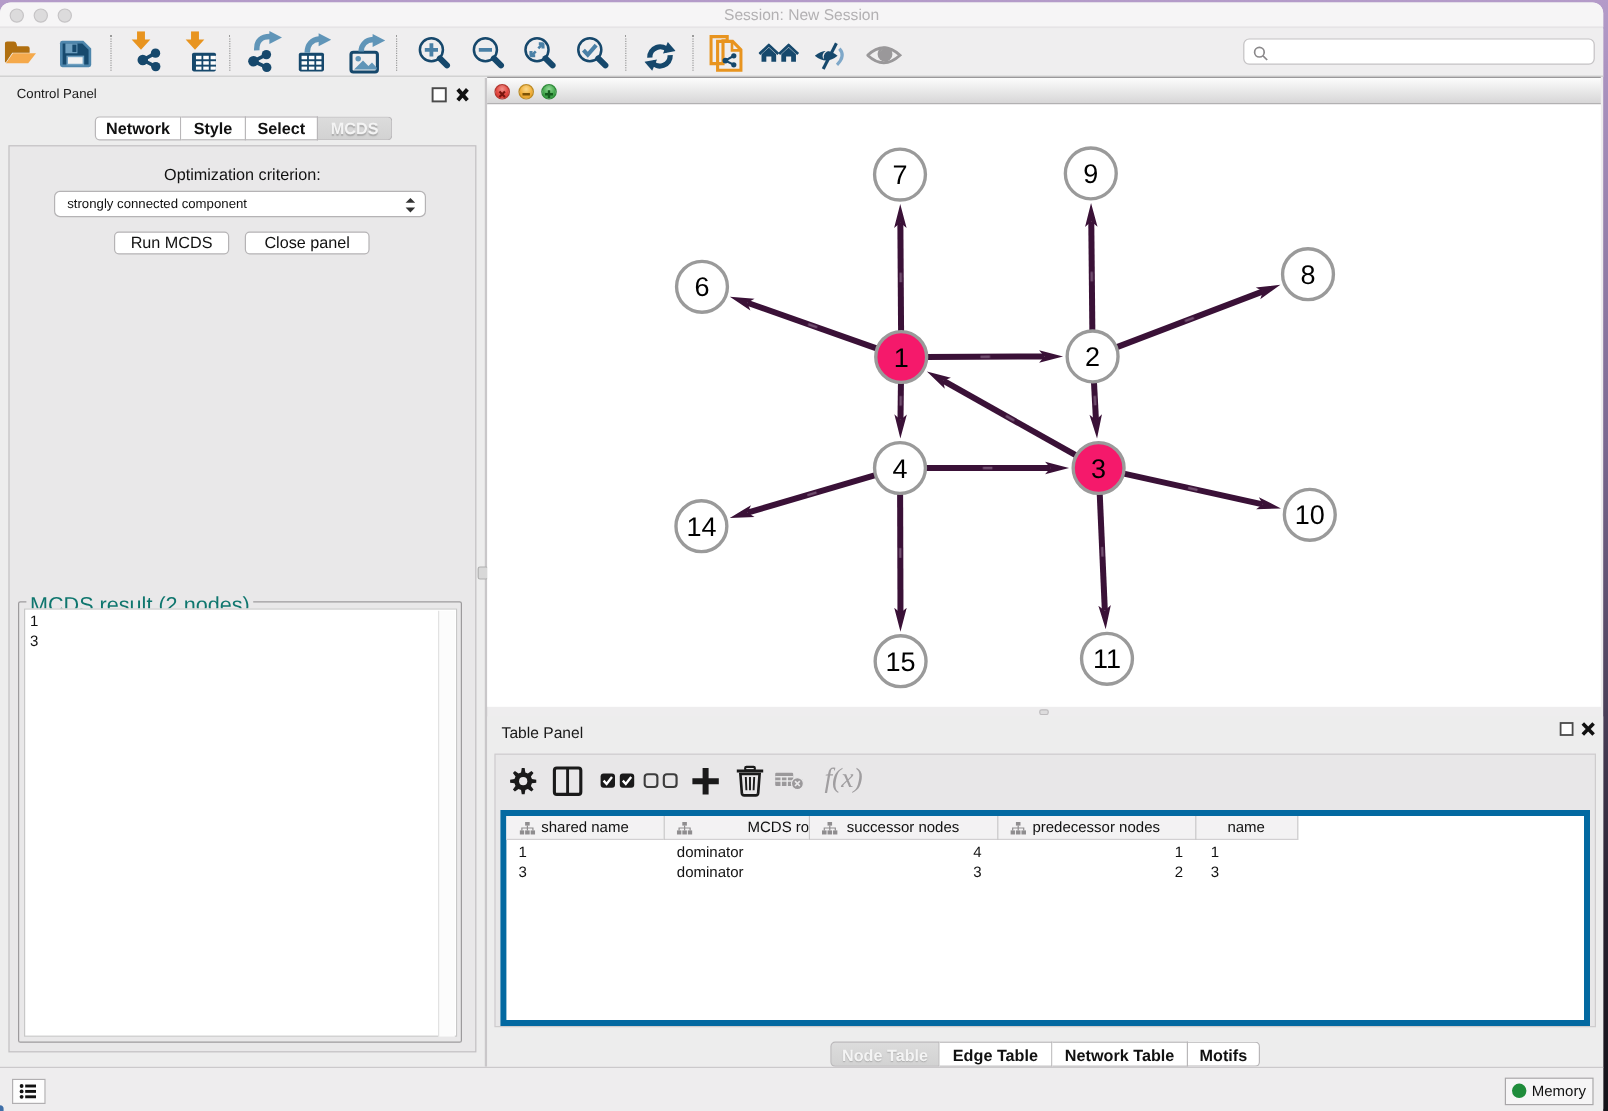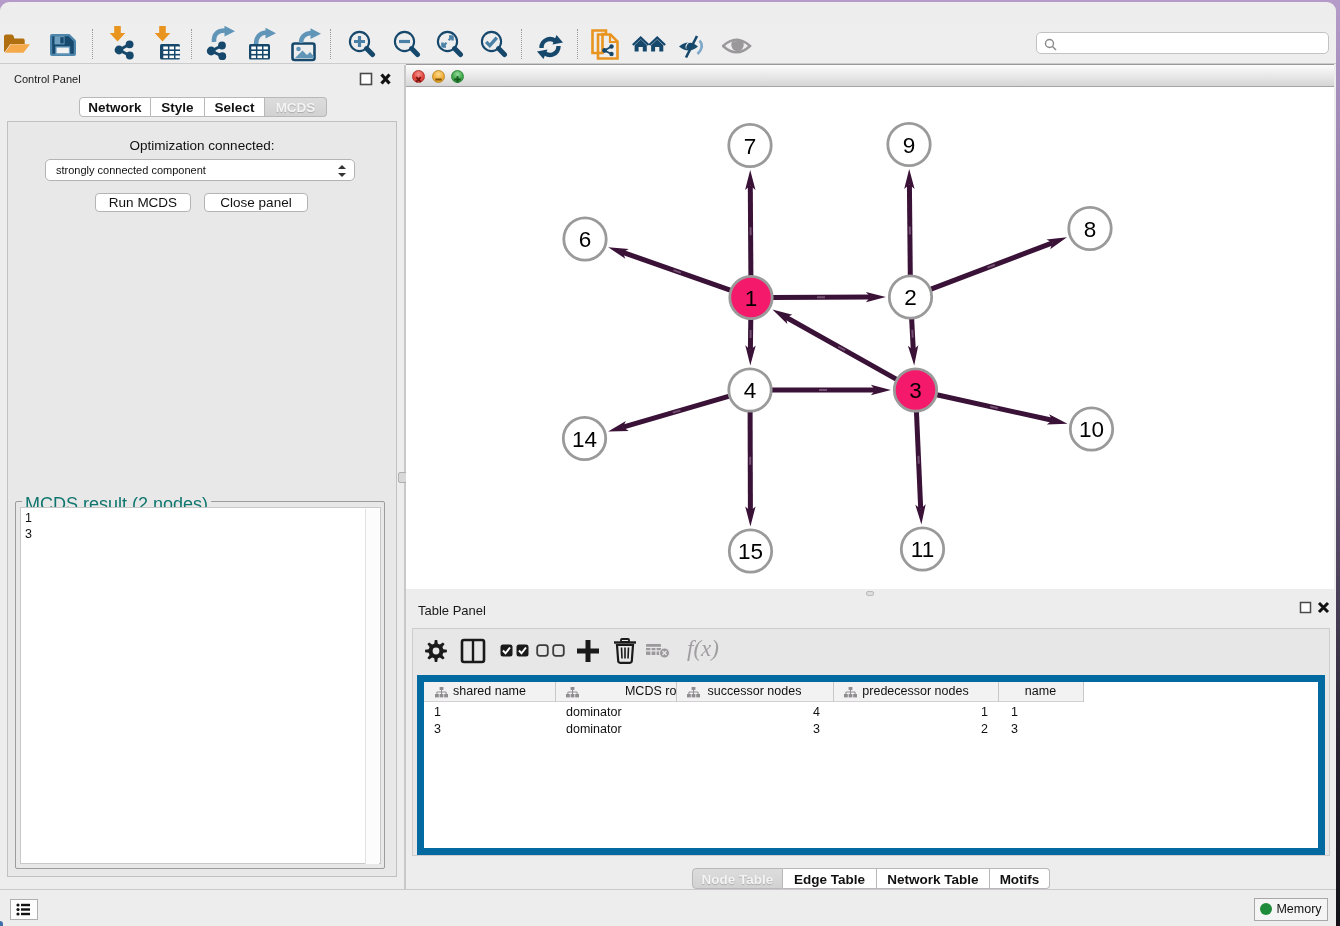--- a/index.html
+++ b/index.html
@@ -43,36 +43,42 @@
   #nettitle .t { position:absolute; width:100%; text-align:center; top:4px; font-size:12.5px; color:#111; }
   .mac { position:absolute; top:5px; width:13px; height:13px; border-radius:50%; }
   #netcanvas { position:absolute; left:0; top:23px; width:928px; height:502px; background:#fff; }
   
   #hsplithandle { position:absolute; left:866px; top:589px; width:8px; height:5px; background:#dddcdd; border:1px solid #bdbbbd; border-radius:2px; }
   
   #tpanel { position:absolute; left:406px; top:595px; width:930px; height:292px; background:#ededed; }
   #tpanel .hdr { position:absolute; left:12px; top:6px; font-size:13px; color:#1a1a1a; }
   #ttool { position:absolute; left:6px; top:31px; width:918px; height:228px; background:#e8e7e8; border:1px solid #cecccd; }
   #ttbar { position:absolute; left:0; top:0; width:100%; height:44px; }
-  #ttable { position:absolute; left:4px; top:46px; width:908px; height:180px; background:#fff; border:7px solid #0369a1; font-size:12.5px; }
+  #ttable { position:absolute; left:4px; top:46px; width:908px; height:180px; background:#fff; border:5px solid #0369a1; font-size:12.5px; }
   .thdr { position:absolute; left:0; top:0; height:20px; background:#f3f2f3; border-bottom:1px solid #d2d0d2; }
   .thdr .lbl { position:absolute; top:2px; width:100%; text-align:center; color:#111; font-size:12.5px; }
   .tsep { position:absolute; top:0; width:1px; height:20px; background:#c9c7c9; }
   .trow { position:absolute; color:#111; height:17px; line-height:17px; }
   
   #btabs { position:absolute; left:0; top:271px; width:100%; height:23px; }
   
   #statusbar { position:absolute; left:0; top:887px; width:1336px; height:35px; background:#eeedee; border-top:1px solid #cbc9cb; }
   #listbtn { position:absolute; left:10px; top:9px; width:28px; height:21px; background:#fdfdfd; border:1px solid #b1afb1; }
   #membtn { position:absolute; right:8px; top:8px; width:74px; height:23px; background:#f6f5f6; border:1px solid #a9a7a9; font-size:12.5px; color:#111; text-align:center; line-height:21px; }
   #membtn .dot { display:inline-block; width:12px; height:12px; border-radius:50%; background:#1f8c3b; vertical-align:-2px; margin-right:4px; }
 </style>
 </head>
 <body>
 <div id="win">
+  <div id="titlebar">
+    <div class="tl" style="left:8px;"></div>
+    <div class="tl" style="left:28px;"></div>
+    <div class="tl" style="left:48px;"></div>
+    <div class="title">Session: New Session</div>
+  </div>
   <div id="toolbar">
     <div class="tbsep" style="left:92px;"></div>
       <div class="tbsep" style="left:191px;"></div>
       <div class="tbsep" style="left:330px;"></div>
       <div class="tbsep" style="left:521px;"></div>
       <div class="tbsep" style="left:577px;"></div>
       <svg class="tbico" style="left:4px; top:10px;" width="30" height="22" viewBox="0 0 30 22">
         <path d="M0 17.5 V2.5 Q0 0.5 2 0.5 H7.5 Q9.3 0.5 9.7 2.2 L10.3 4.5 H19 Q20.7 4.5 20.7 6.2 V10 H6.2 L0.8 18 Z" fill="#b06f10"></path>
 <path d="M0.9 18.8 L6.8 10.3 H26 L19.5 18.8 Z" fill="#f5a94b"></path>
       </svg>
@@ -206,21 +212,21 @@
       <rect x="1.5" y="1.5" width="11" height="11" fill="#fff" stroke="#4a4a4a" stroke-width="1.6"></rect>
       <path d="M22.5 2.5 L30.5 11.5 M30.5 2.5 L22.5 11.5" stroke="#111" stroke-width="3.2" fill="none"></path>
     </svg>
     <div class="tabbar" style="left:79px; top:32px; width:243px;">
       <div class="tab first" style="left:0; width:72px;">Network</div>
       <div class="tab" style="left:72px; width:54px;">Style</div>
       <div class="tab" style="left:126px; width:60px;">Select</div>
       <div class="tab sel last" style="left:186px; width:62px;">MCDS</div>
     </div>
     <div id="cpcontent">
-      <div id="optlabel">Optimization connected:</div>
+      <div id="optlabel">Optimization criterion:</div>
       <div id="combo">strongly connected component
         <svg width="14" height="16" viewBox="0 0 14 16">
             <path d="M3 6 L7 2 L11 6 Z" fill="#333"></path>
             <path d="M3 10 L7 14 L11 10 Z" fill="#333"></path>
           </svg>
       </div>
       <div class="btn" style="left:87px; width:96px;">Run MCDS</div>
       <div class="btn" style="left:196px; width:104px;">Close panel</div>
       <div id="fieldset">
         <div class="legend">MCDS result (2 nodes)</div>

